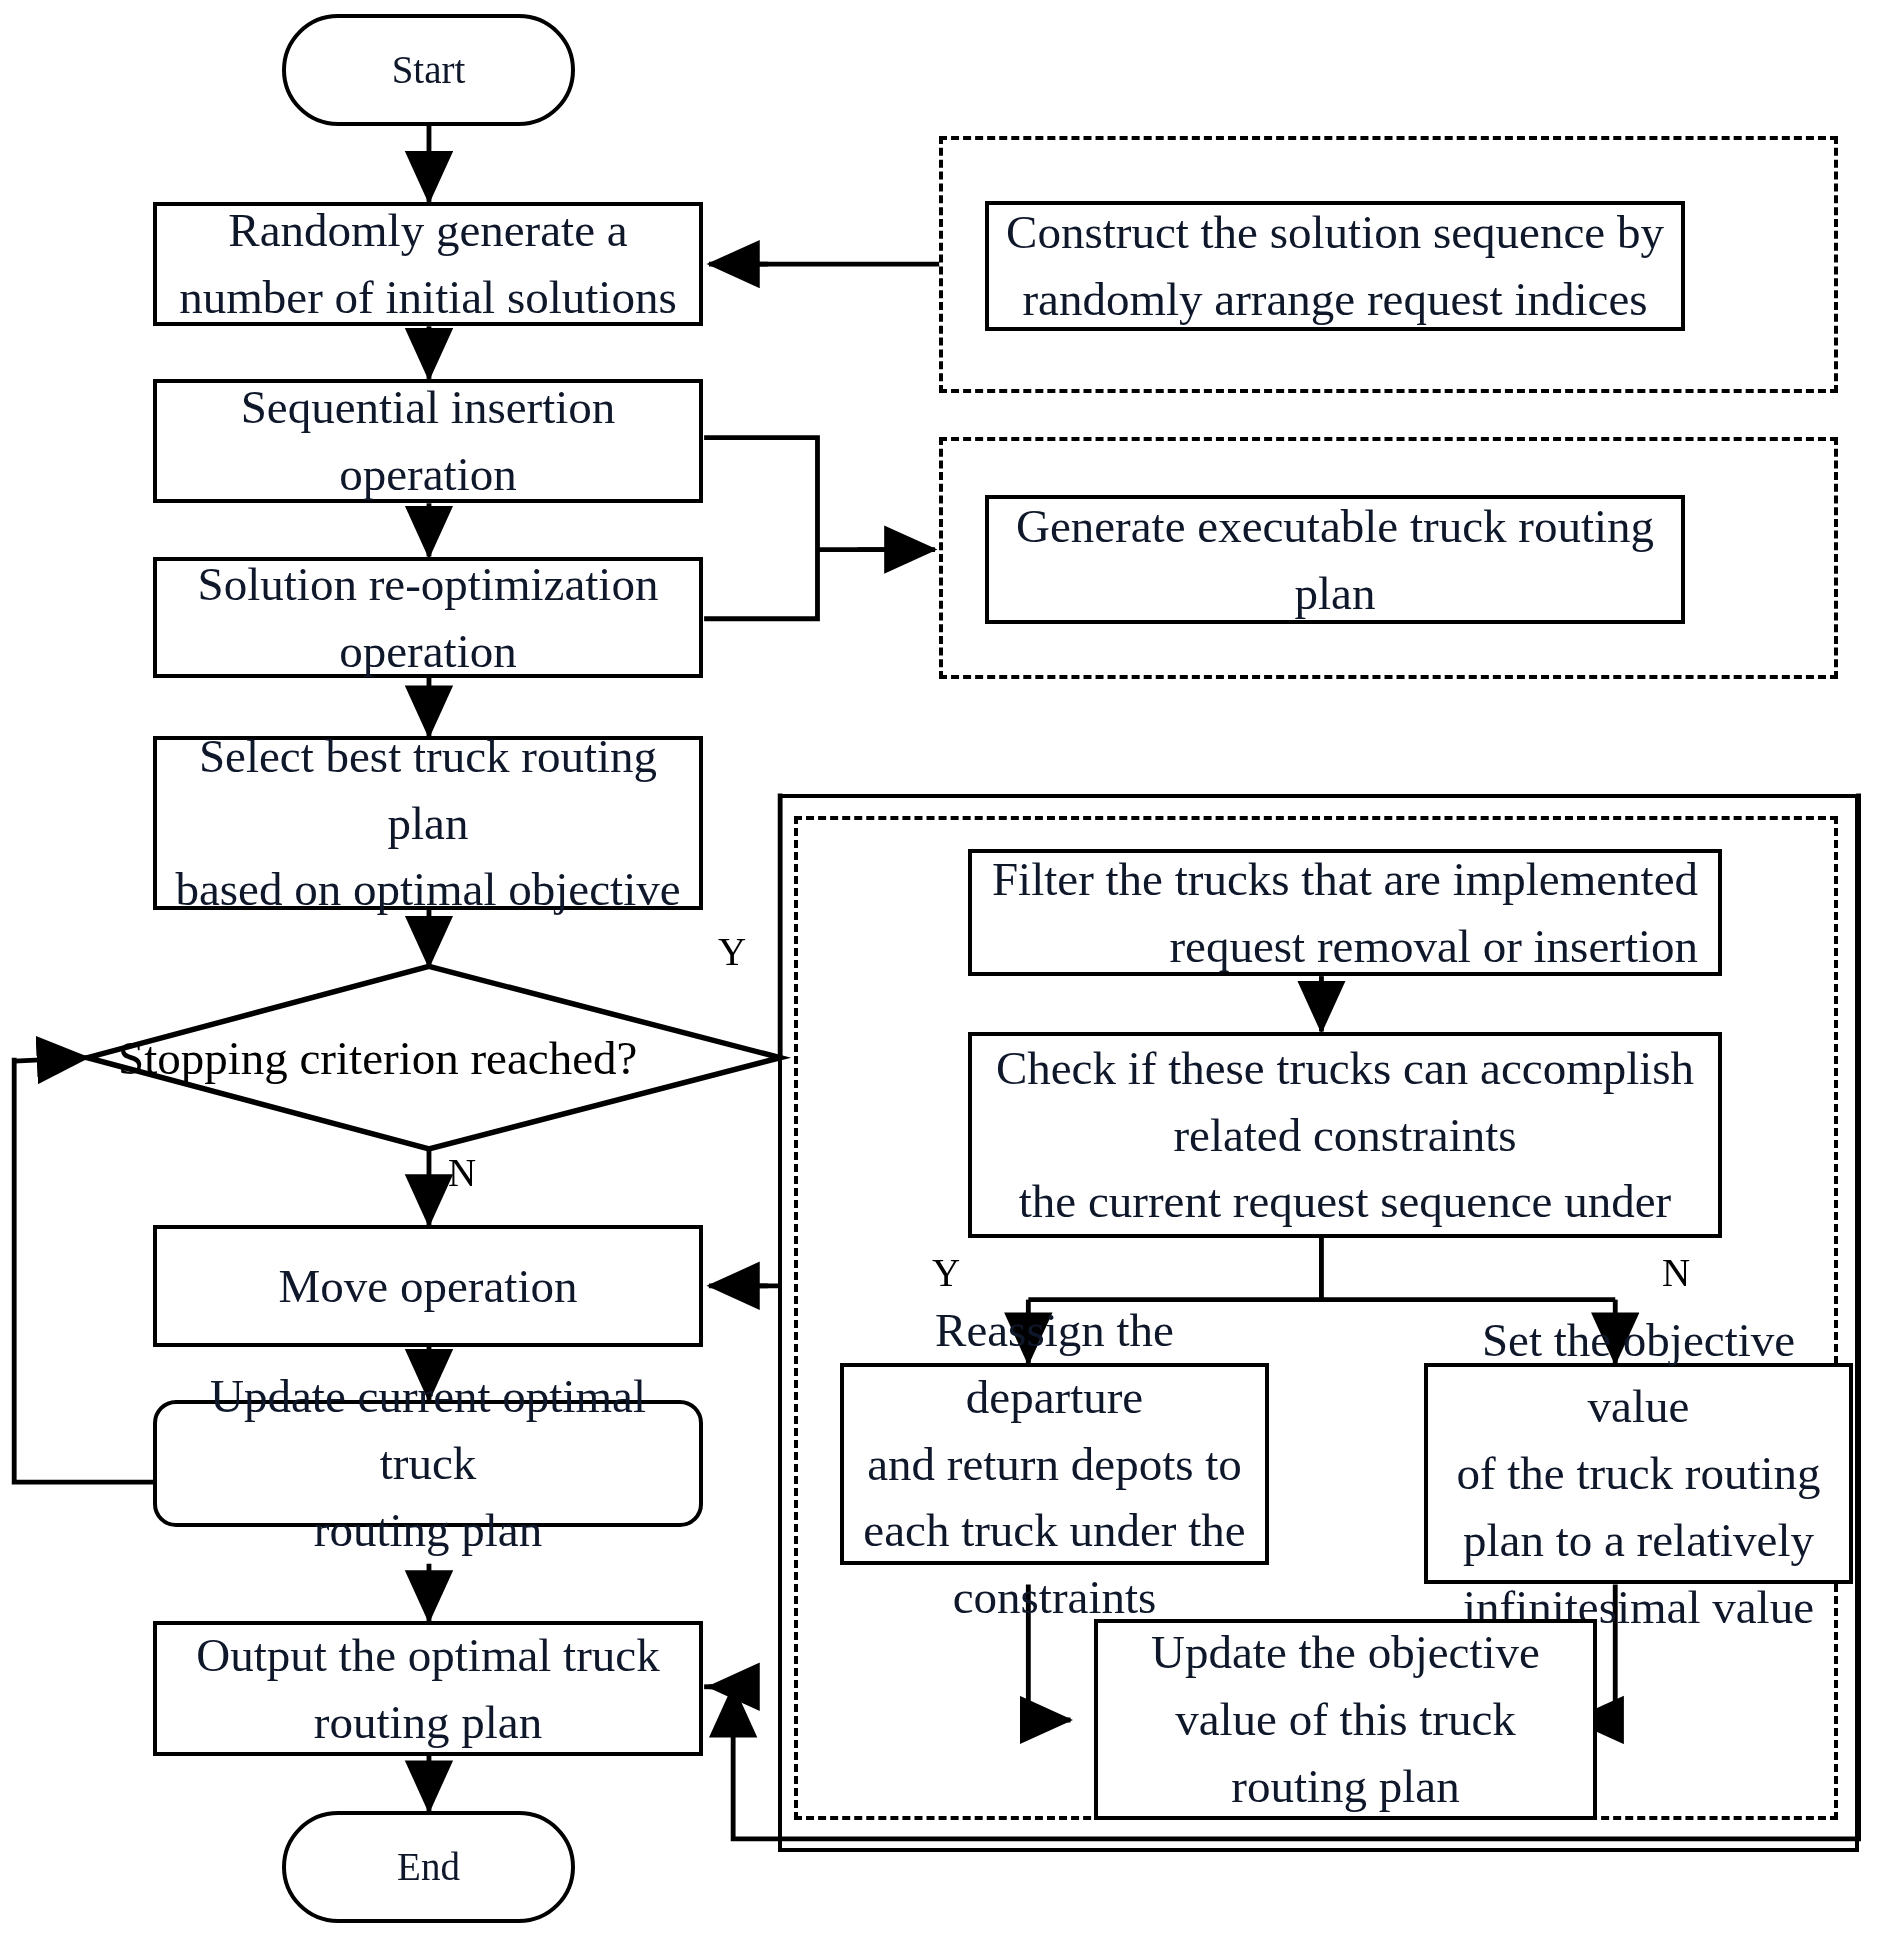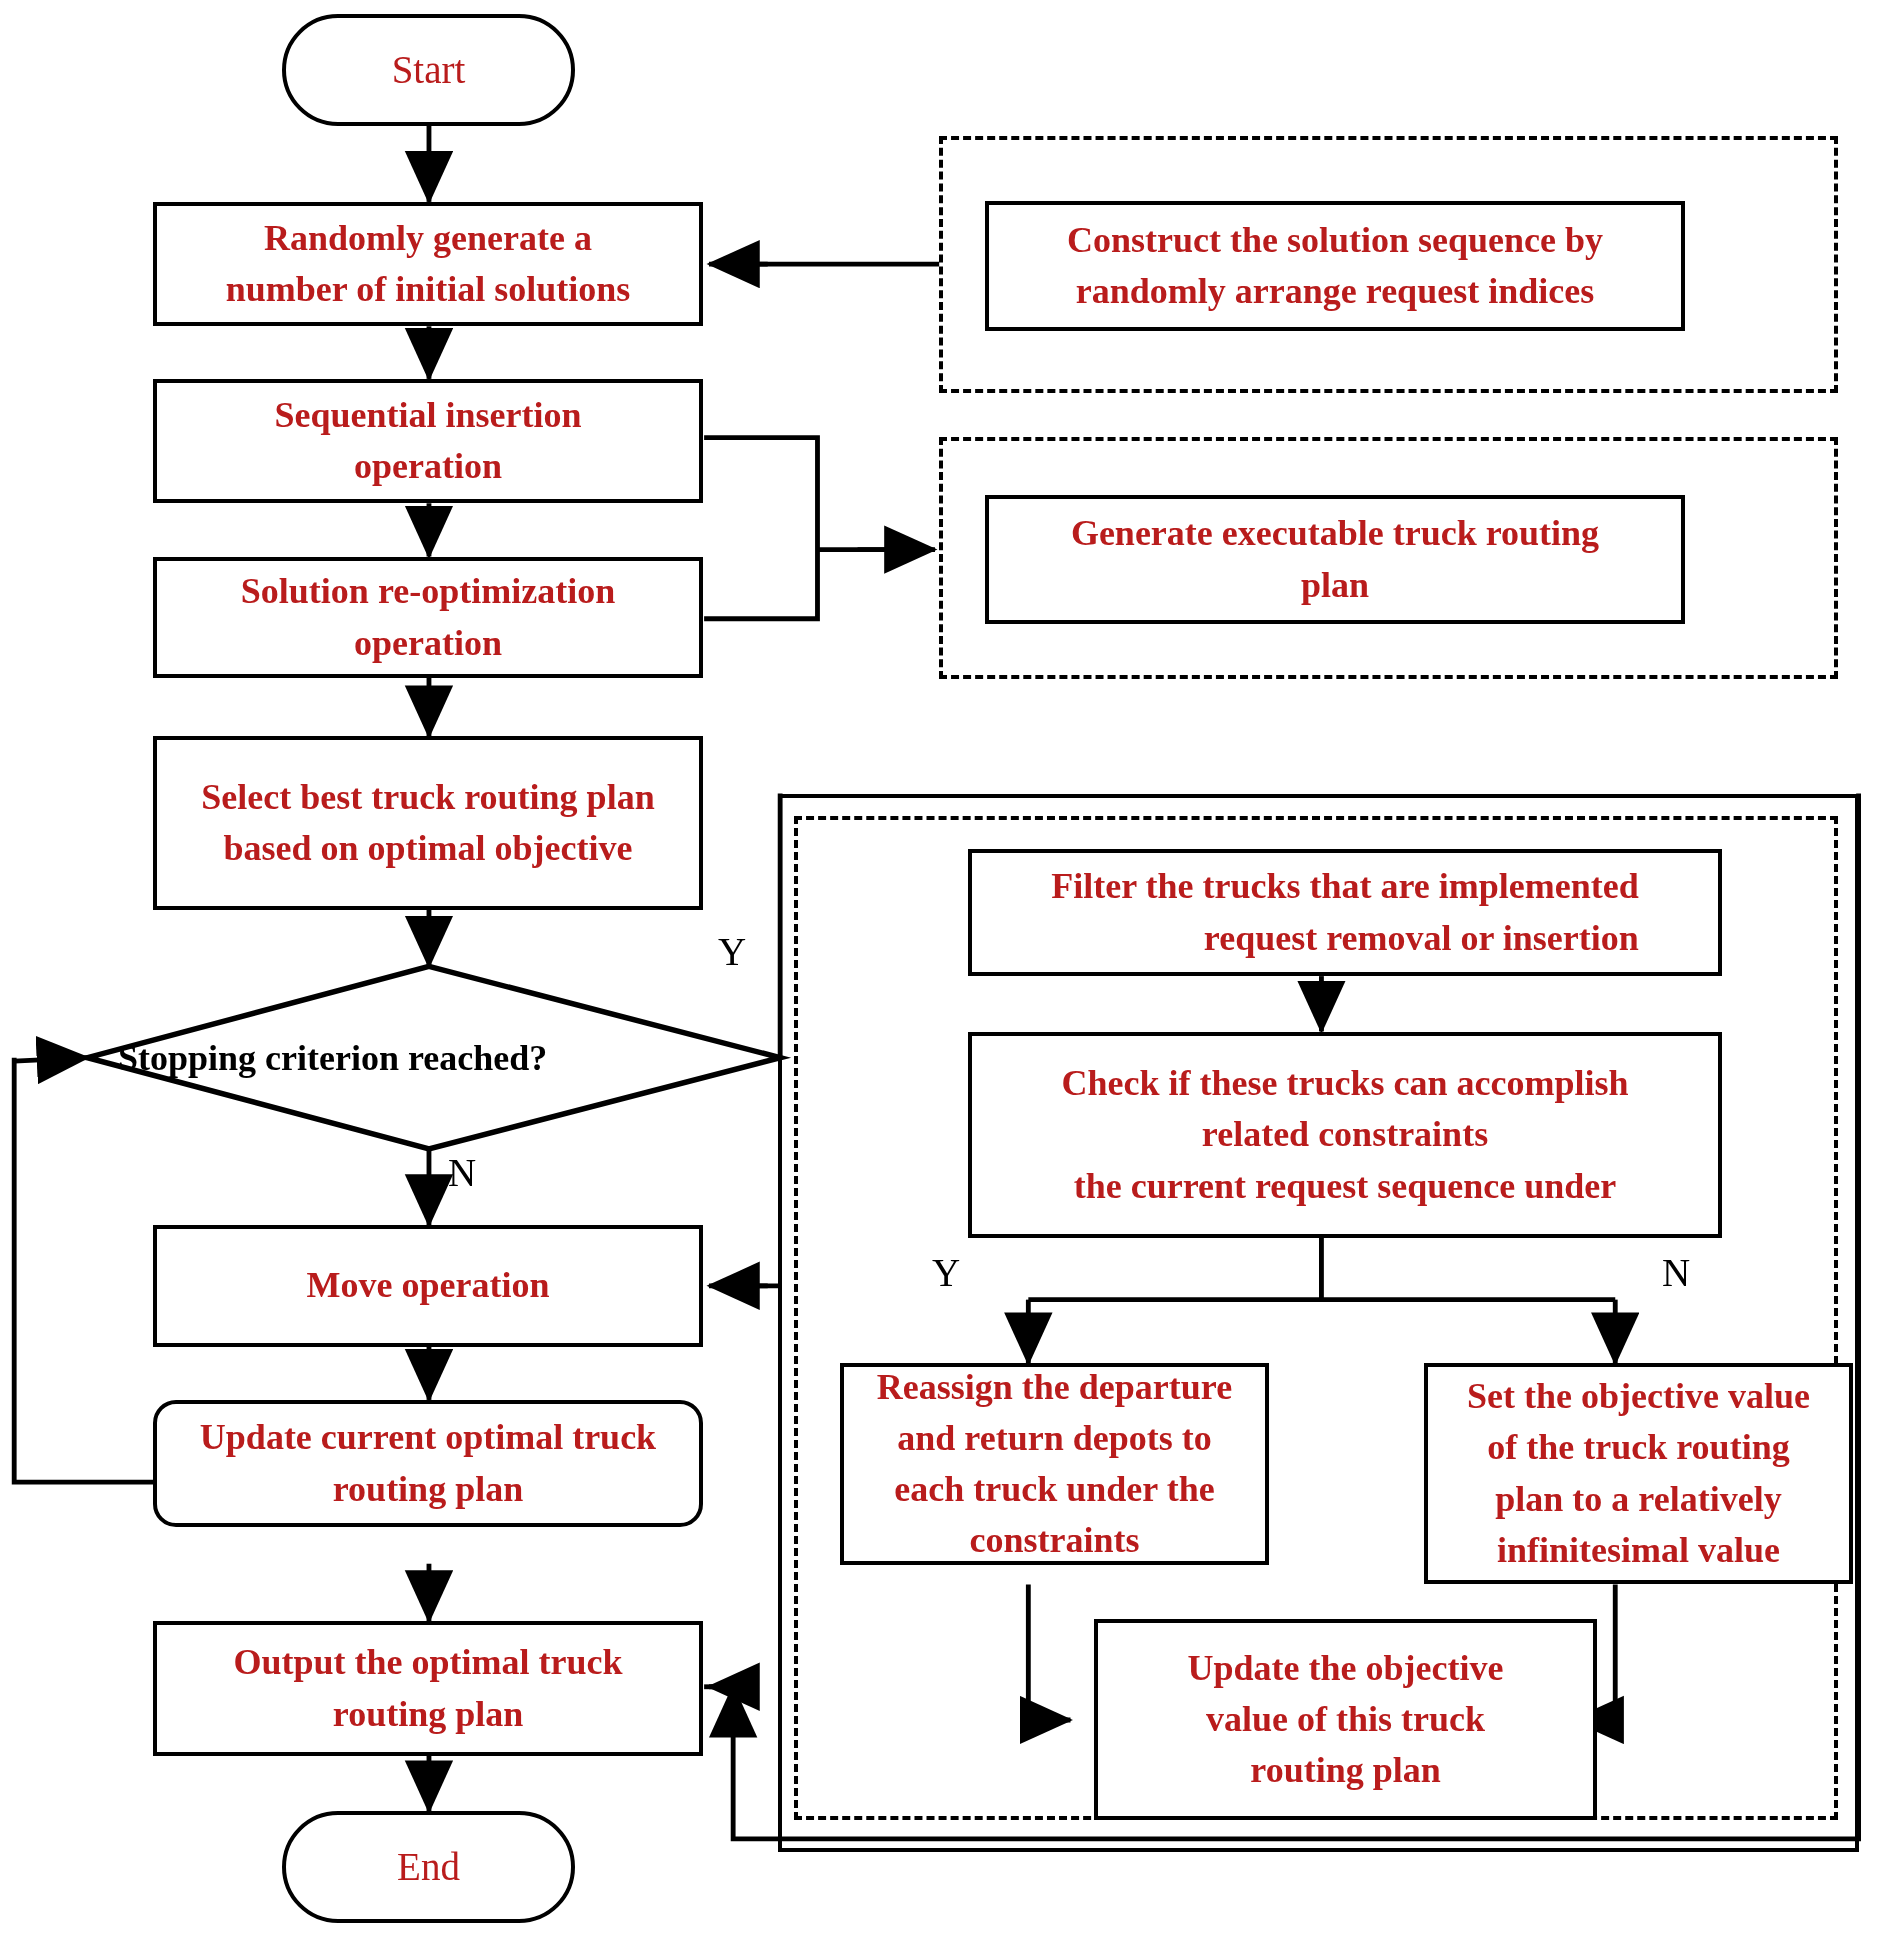--- a/index.html
+++ b/index.html
@@ -15,21 +15,21 @@
   svg.layer{position:absolute;left:0;top:0;width:1879px;height:1955px;pointer-events:none;}
 
   .node{
     position:absolute;
     box-sizing:border-box;
     display:flex;
     align-items:center;
     justify-content:center;
     text-align:center;
     background:#ffffff;
-    color:#b91c1c;
+    color:#0f172a;
     line-height:1.42;
     padding:2.8px 7px;
   }
   .proc{ border:4.8px solid #000; }
   .proc-thin{ border:4.1px solid #000;margin-left:24px; }
   .term{
     border:4.8px solid #000;
     border-radius:62px;
   }
   .lbl{
@@ -51,21 +51,21 @@
     background:transparent;
   }
   .diamondtext{
     position:absolute;
     display:flex;
     align-items:center;
     justify-content:flex-start;
     text-align:center;
     pointer-events:none;
   }
-  .f52{font-size:36px;font-weight:bold;}
+  .f52{font-size:47px;}
   .f56{font-size:39px;}
 </style>
 </head>
 <body>
 
 <div id="stage">
 
   <svg class="layer" viewBox="0 0 2717 2828">
     <defs>
       <marker id="ah" markerWidth="14" markerHeight="14" refX="10.5" refY="5" orient="auto" markerUnits="strokeWidth">

